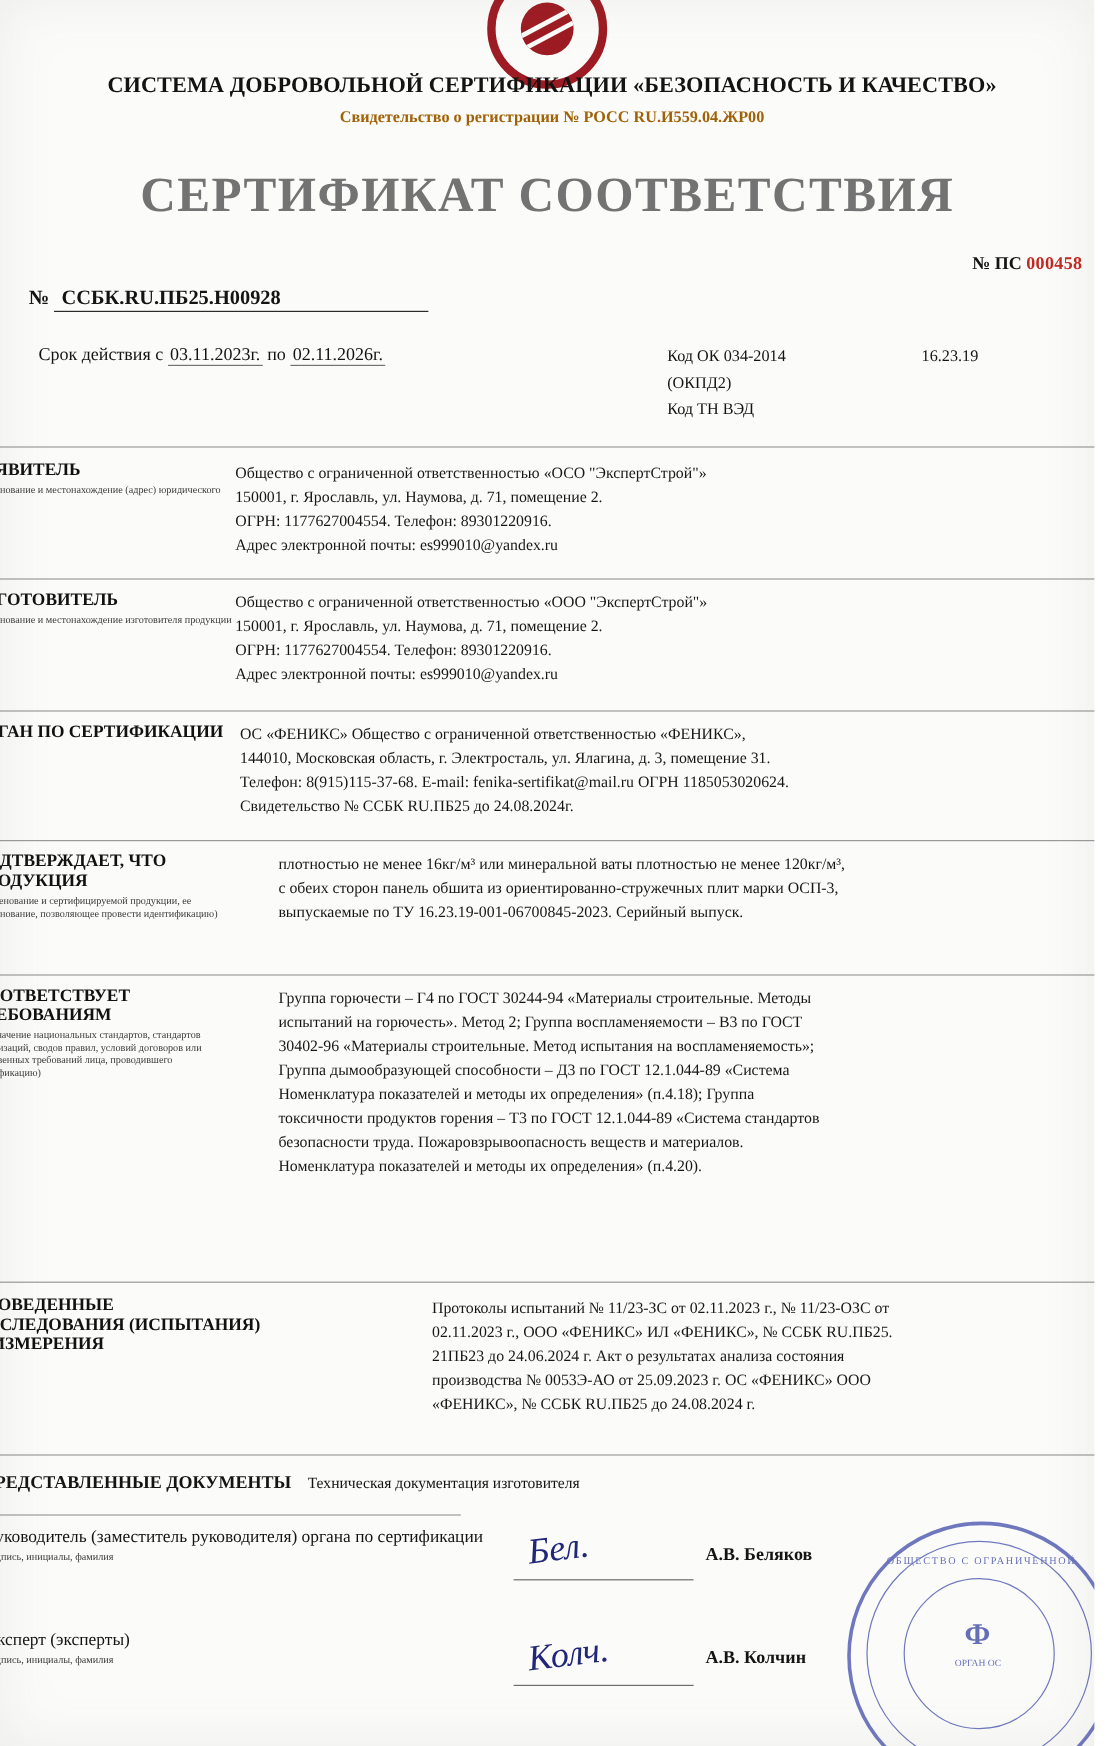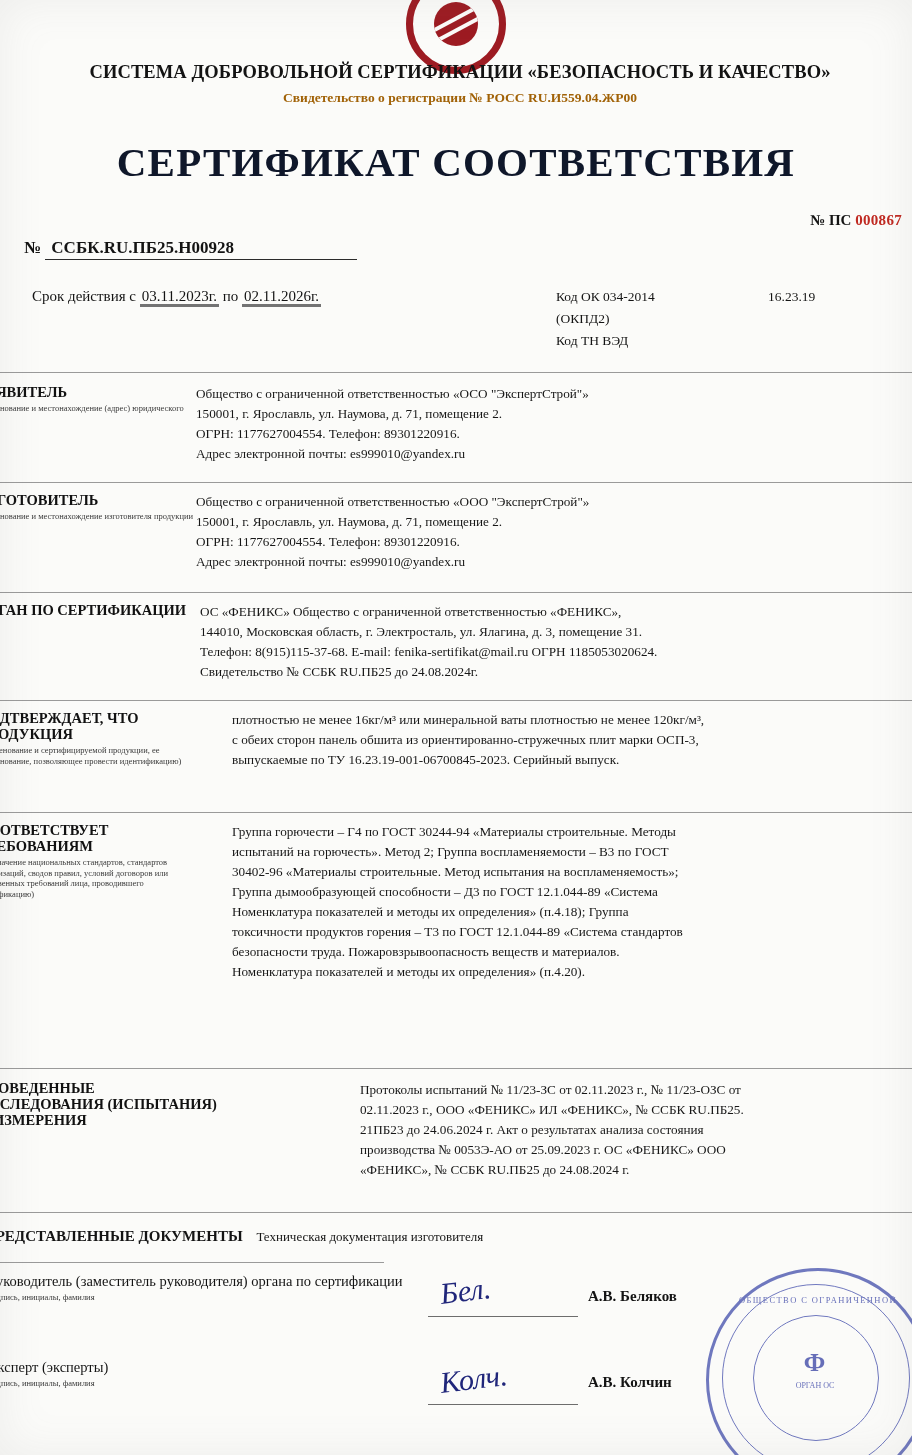--- a/index.html
+++ b/index.html
@@ -84,21 +84,21 @@
   }
   .doc-title {
     position: absolute;
     top: 138px;
     left: 0;
     right: 0;
     text-align: center;
     font-size: 41px;
     font-weight: bold;
     letter-spacing: 1.2px;
-    color: #0f172a;
+    color: #737373;
   }
 
   
   .num-row {
     position: absolute;
     top: 210px;
     left: 24px;
     right: 10px;
     height: 30px;
   }
@@ -132,21 +132,21 @@
 
   
   .valid-row {
     position: absolute;
     top: 288px;
     left: 32px;
     font-size: 15px;
     white-space: nowrap;
   }
   .valid-row .u {
-    border-bottom: 3px solid #737373;
+    border-bottom: 1px solid #737373;
     padding: 0 2px;
   }
   .codes {
     position: absolute;
     top: 286px;
     left: 556px;
     font-size: 13.5px;
     line-height: 1.62;
   }
   .codes .okpd-num {
@@ -333,21 +333,21 @@
   <div class="sys-sub">Свидетельство о регистрации № РОСС RU.И559.04.ЖР00</div>
   <div class="doc-title">СЕРТИФИКАТ СООТВЕТСТВИЯ</div>
 
   <div class="num-row">
     <div class="num-left">
       <span>№</span>
       <span class="num-val">ССБК.RU.ПБ25.Н00928</span>
     </div>
     <div class="num-right">
       <span>№ ПС</span>
-      <span class="ps-val">000867</span>
+      <span class="ps-val">000458</span>
     </div>
   </div>
 
   <div class="valid-row">
     <span>Срок действия с</span>
     <span class="u">03.11.2023г.</span>
     <span>по</span>
     <span class="u">02.11.2026г.</span>
   </div>
 

